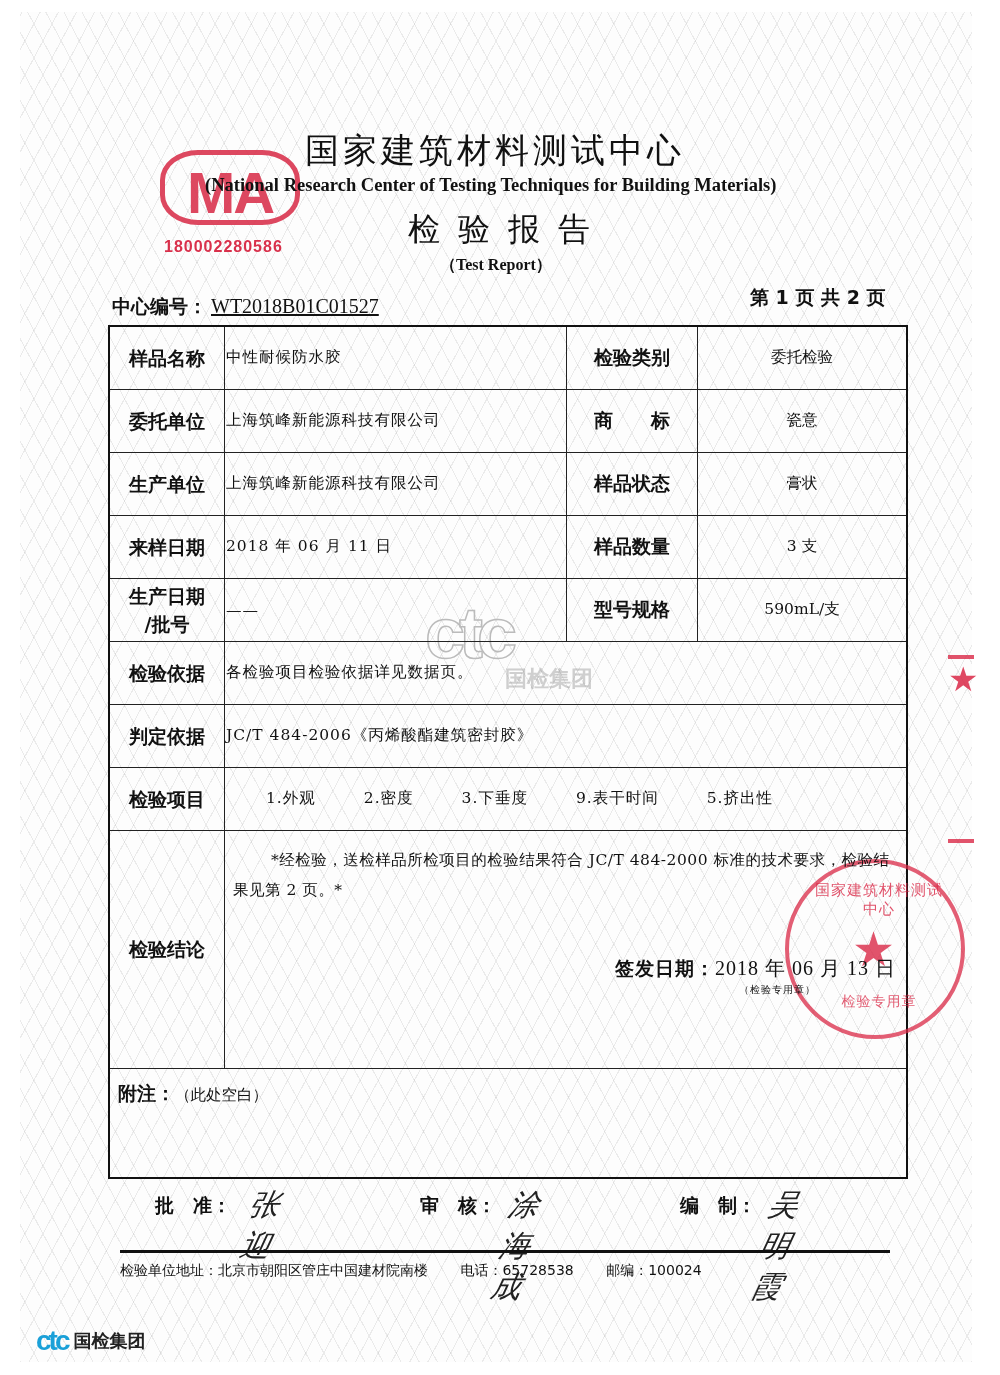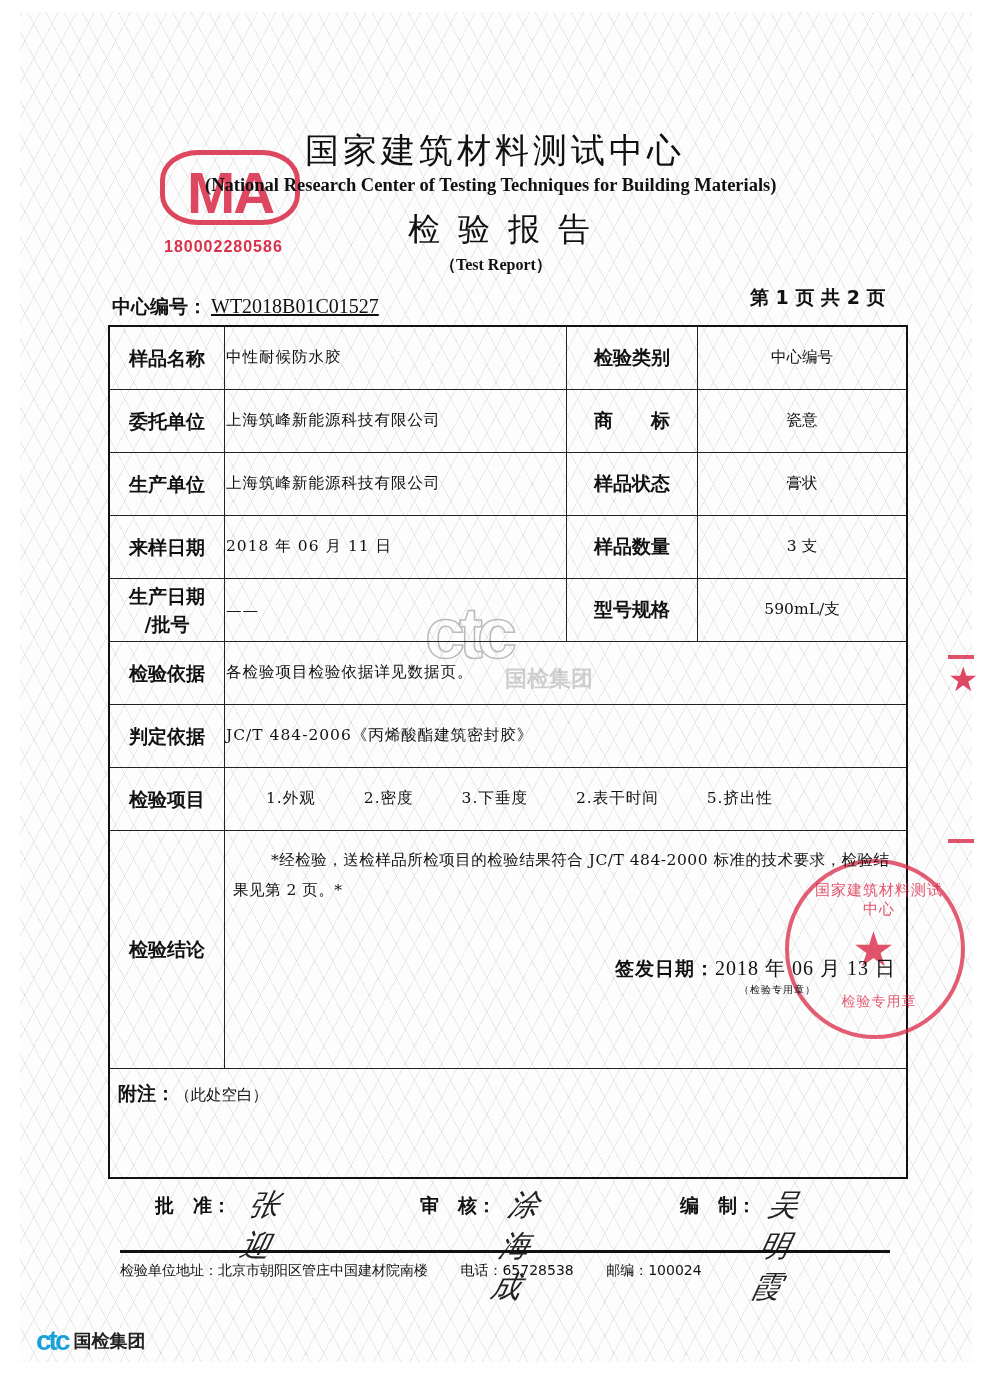--- a/index.html
+++ b/index.html
@@ -170,21 +170,21 @@
 
 <div class="watermark">ctc</div>
 <div class="watermark2">国检集团</div>
 
 <table class="report">
   <tbody>
       <tr class="r">
     <td class="lbl">样品名称</td>
     <td class="val">中性耐候防水胶</td>
     <td class="lbl2">检验类别</td>
-    <td class="val2">中心编号</td>
+    <td class="val2">委托检验</td>
   </tr>
   <tr class="r">
     <td class="lbl">委托单位</td>
     <td class="val">上海筑峰新能源科技有限公司</td>
     <td class="lbl2">商　　标</td>
     <td class="val2">瓷意</td>
   </tr>
   <tr class="r">
     <td class="lbl">生产单位</td>
     <td class="val">上海筑峰新能源科技有限公司</td>
@@ -214,21 +214,21 @@
     <td class="lbl">判定依据</td>
     <td class="val" colspan="3">JC/T 484-2006《丙烯酸酯建筑密封胶》</td>
   </tr>
   <tr class="r">
     <td class="lbl">检验项目</td>
     <td class="val" colspan="3">
       <div class="items">
         <span>1.外观</span>
         <span>2.密度</span>
         <span>3.下垂度</span>
-        <span>2.表干时间</span>
+        <span>9.表干时间</span>
         <span>5.挤出性</span>
       </div>
     </td>
   </tr>
   <tr>
     <td class="lbl" style="height:235px">检验结论</td>
     <td class="val conclusion-cell" colspan="3">
       <div class="seal">
         <div class="seal-text">国家建筑材料测试中心</div>
         <div class="seal-star">★</div>

